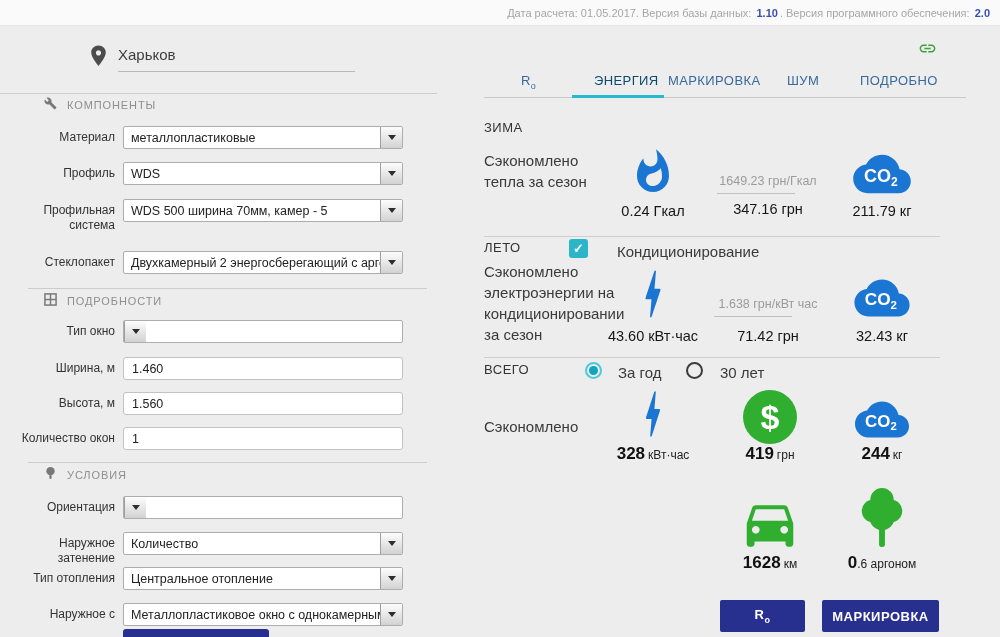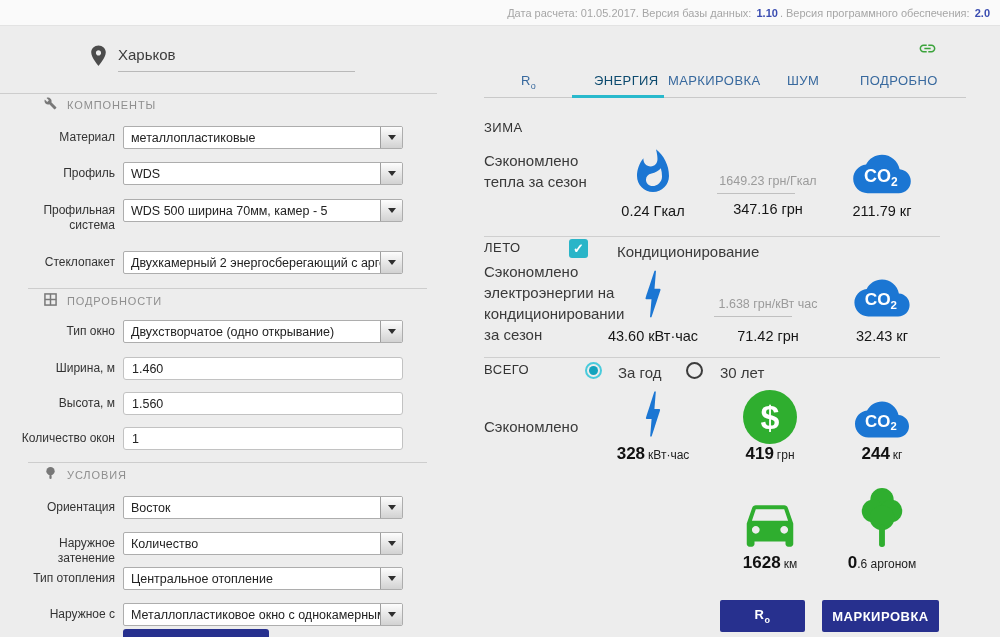--- a/index.html
+++ b/index.html
@@ -147,21 +147,20 @@
           <line x1="1" y1="7" x2="13" y2="7"></line>
         </g>
       </svg>
   </span>
   <span class="sec-t">ПОДРОБНОСТИ</span>
 </div>
 
 <div class="row" style="top:320px">
   <div class="lbl">Тип окно</div>
   <div class="dd">
-    <span class="dd-val">Двухстворчатое (одно открывание)</span>
     <span class="dd-btn">
         <i class="caret"></i>
       </span>
   </div>
 </div>
 
 <div class="row" style="top:357px">
   <div class="lbl">Ширина, м</div>
   <input class="ti" value="1.460" style="">
 </div>
@@ -186,21 +185,20 @@
           <rect x="5.8" y="9.5" width="2.4" height="4.5" rx="1.2"></rect>
         </g>
       </svg>
   </span>
   <span class="sec-t">УСЛОВИЯ</span>
 </div>
 
 <div class="row" style="top:496px">
   <div class="lbl">Ориентация</div>
   <div class="dd">
-    <span class="dd-val">Восток</span>
     <span class="dd-btn">
         <i class="caret"></i>
       </span>
   </div>
 </div>
 
 <div class="row" style="top:532px">
   <div class="lbl">Наружное затенение</div>
   <div class="dd">
     <span class="dd-val">Количество</span>

